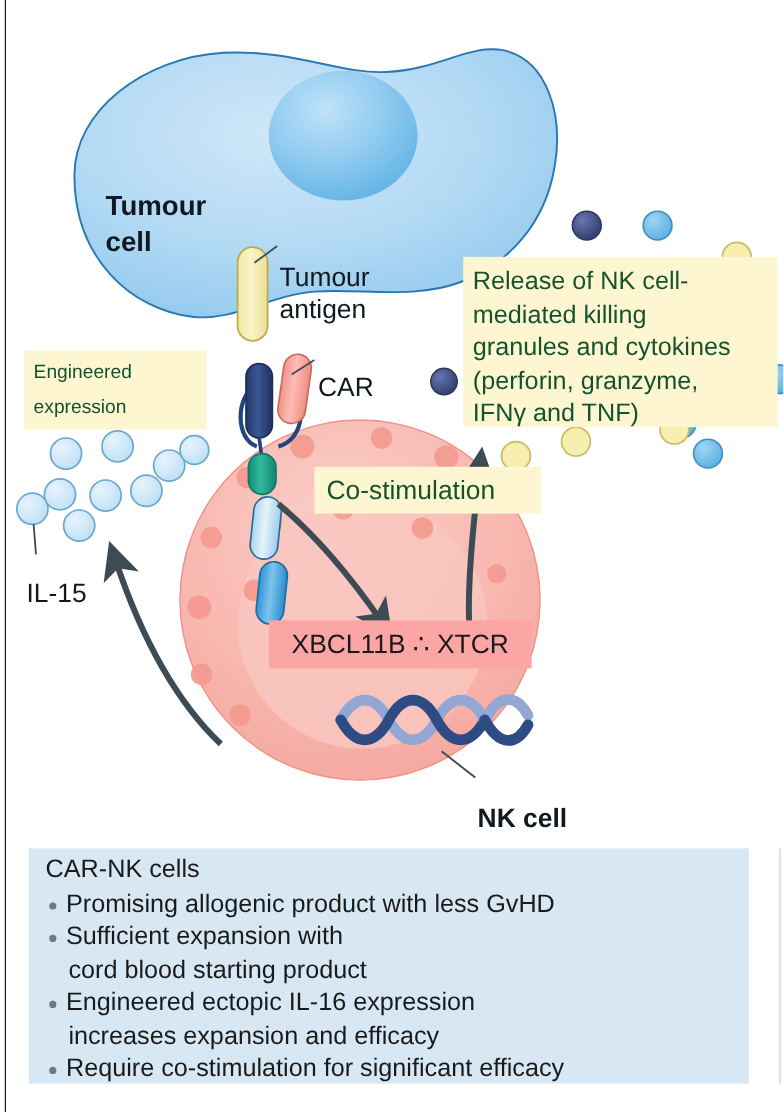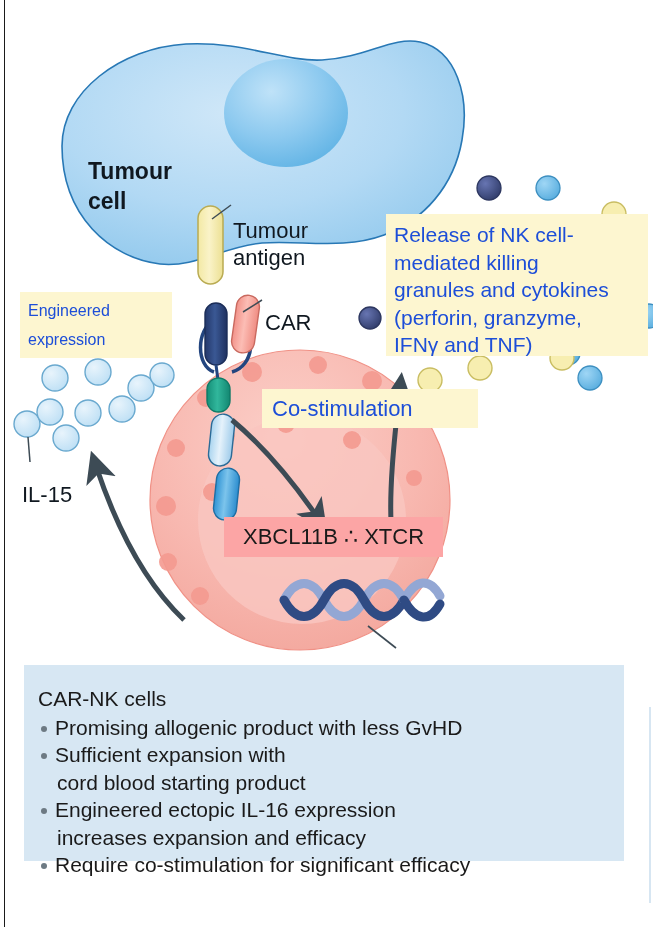--- a/index.html
+++ b/index.html
@@ -17,21 +17,21 @@
   .frame-right{
     position:absolute;left:649px;top:707px;width:2px;height:196px;
     background:#d7e6f2;
   }
   svg.layer{position:absolute;left:0;top:0;width:653px;height:927px;}
 
   
   .box{position:absolute;box-sizing:border-box;}
   .yellow-box{
     background:#fdf6d0;
-    color:#1d4ed8;
+    color:#14532d;
     font-family:"Liberation Sans",sans-serif;
   }
   .pink-box{
     background:#fca5a5;
     color:#1a1a1a;
   }
   .blue-box{
     background:#d7e7f3;
     color:#1a1a1a;
   }
@@ -39,31 +39,31 @@
   #box-engineered{
     left:20px;top:292px;width:152px;height:66px;
     font-size:16px;line-height:29px;padding:4px 8px 0 8px;
   }
   #box-release{
     left:386px;top:214px;width:262px;height:142px;
     font-size:21px;line-height:27.5px;padding:7px 6px 0 8px;
     white-space:nowrap;
   }
   #box-costim{
-    left:262px;top:389px;width:216px;height:39px;
+    left:262px;top:389px;width:189px;height:39px;
     font-size:22px;line-height:39px;padding:0 10px;
   }
   #box-xbcl{
     left:224px;top:517px;width:219px;height:40px;
     font-size:22px;line-height:40px;text-align:center;
   }
   #box-bottom{
-    left:24px;top:665px;width:600px;height:196px;
+    left:24px;top:707px;width:600px;height:196px;
     font-size:21px;line-height:27.5px;
-    padding:20px 0 0 14px;
+    padding:4px 0 0 14px;
   }
   #box-bottom .hd{margin:0 0 1px 0;}
   #box-bottom ul{list-style:none;margin:0;padding:0;}
   #box-bottom li{position:relative;padding-left:17px;}
   #box-bottom li::before{
     content:"";position:absolute;left:3px;top:12px;
     width:6px;height:6px;border-radius:50%;background:#6d7a83;
   }
   #box-bottom li .cont{display:block;padding-left:2px;}
 

